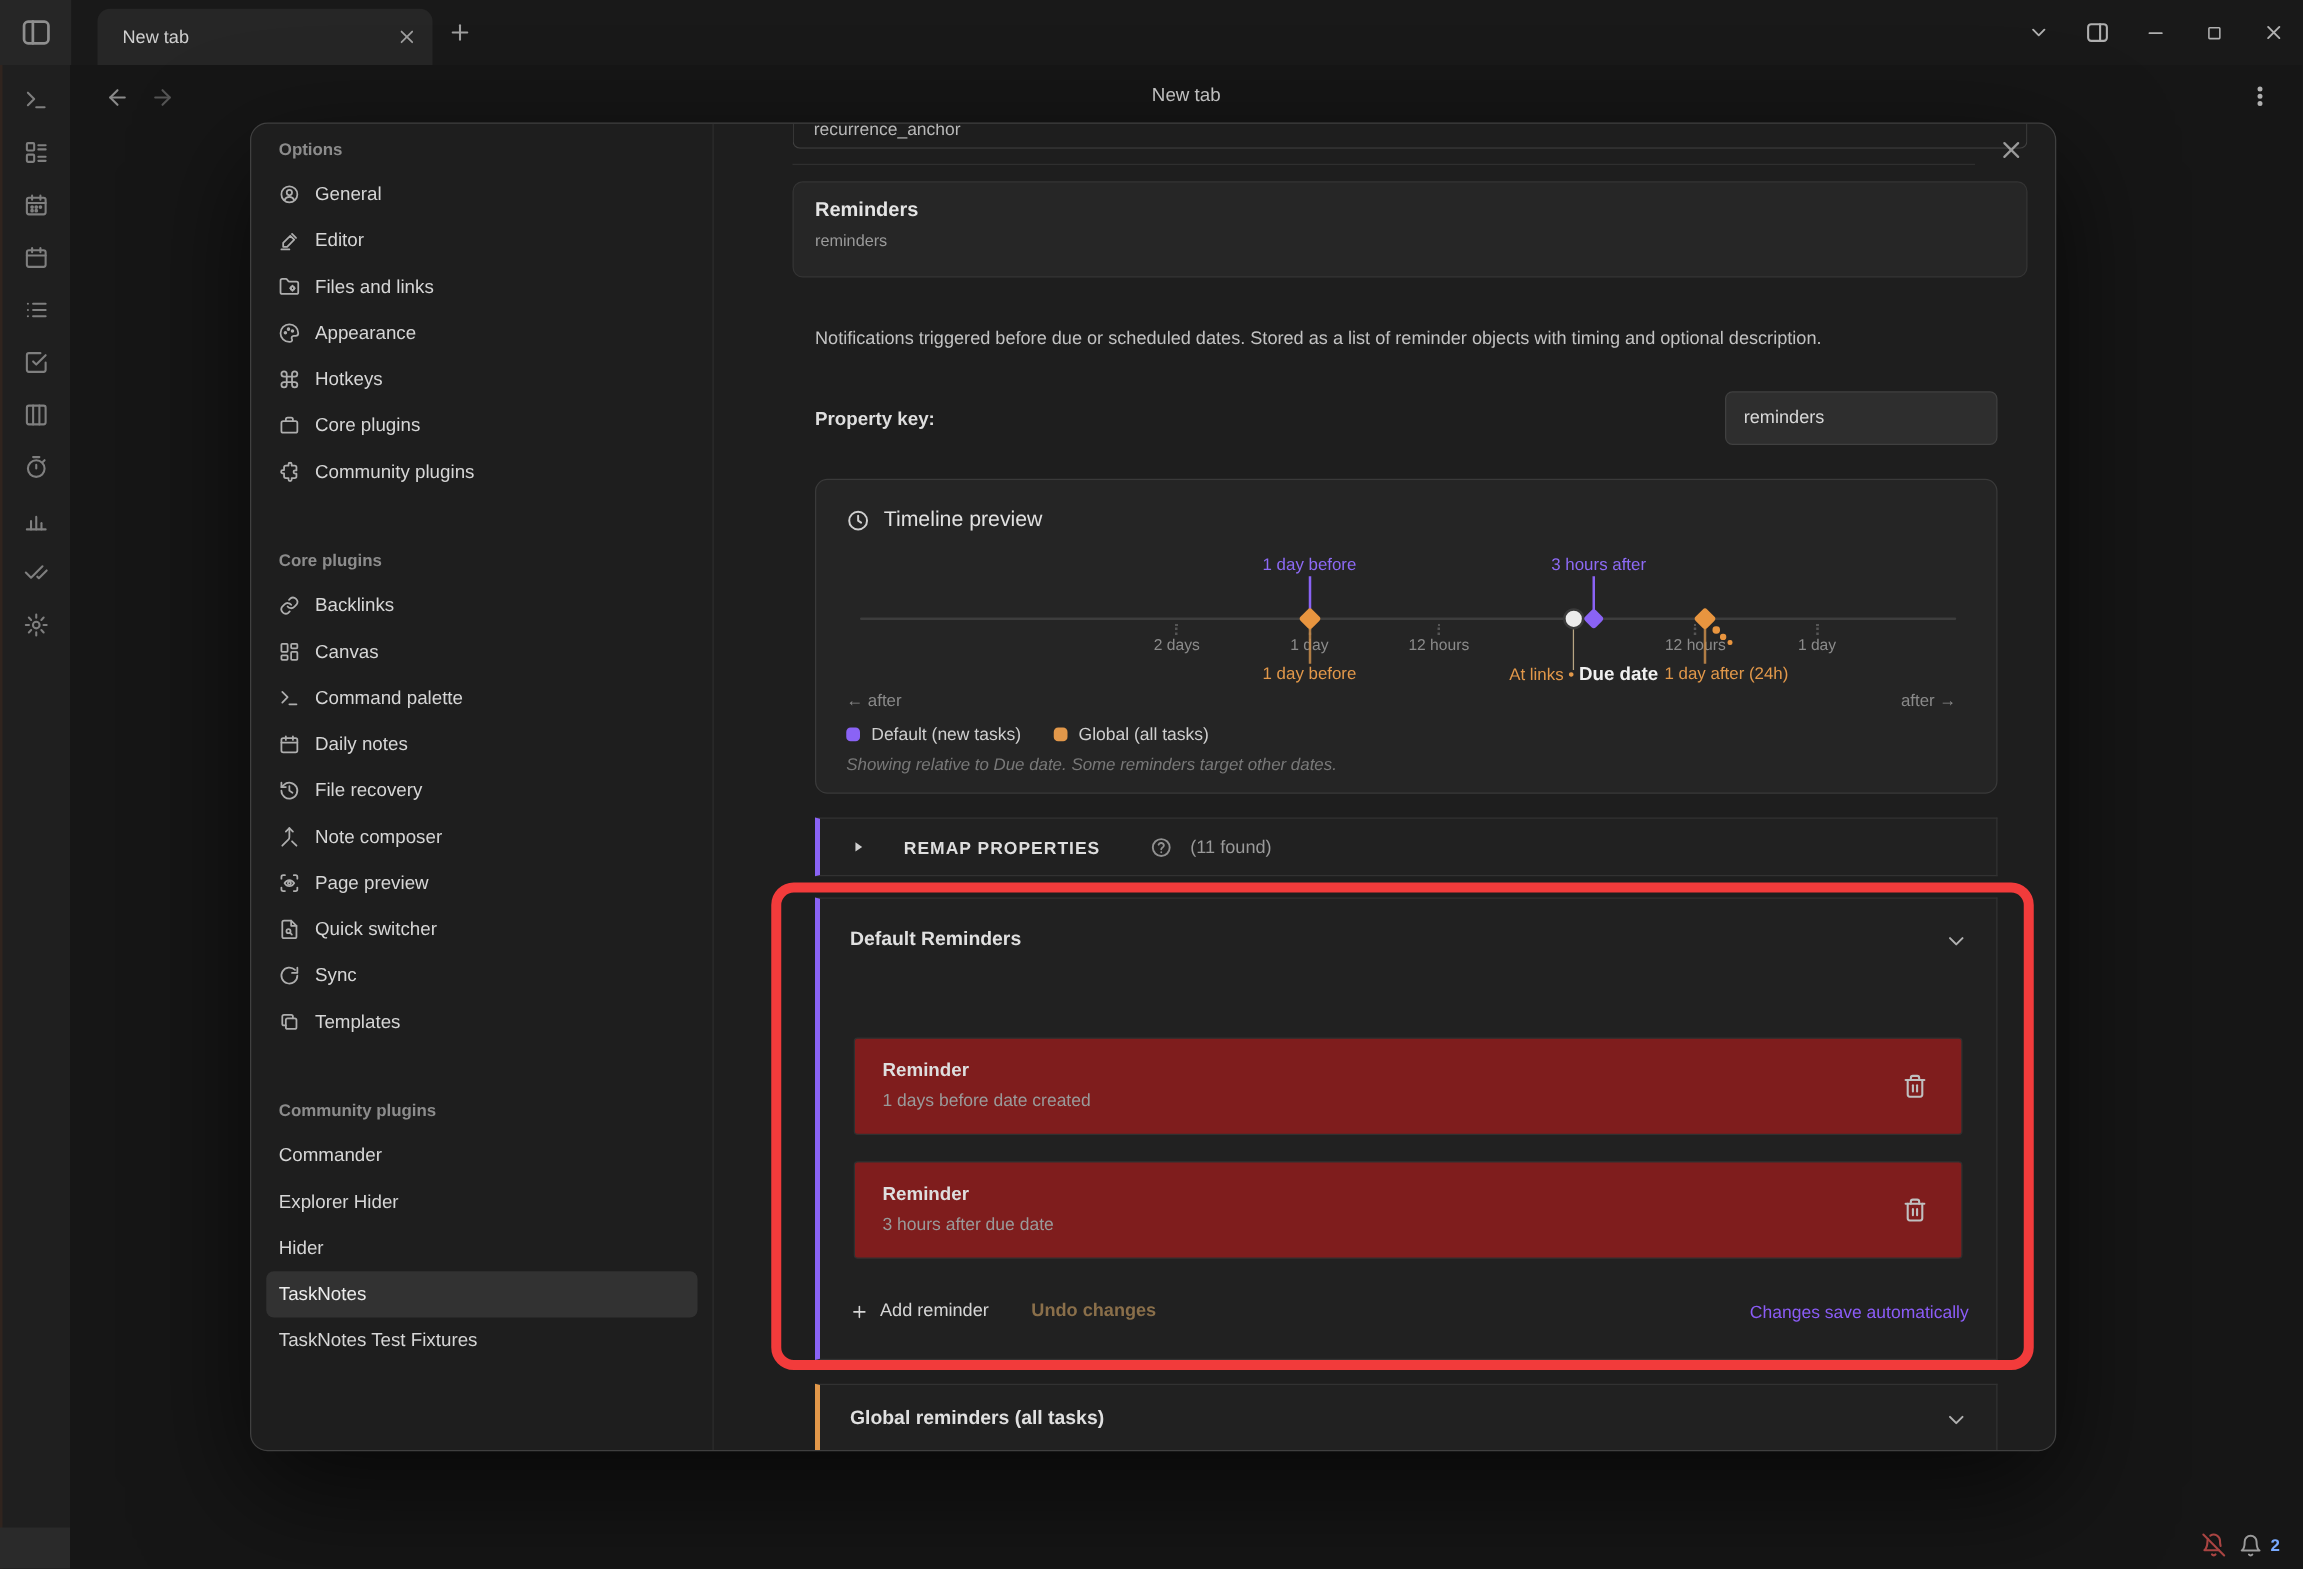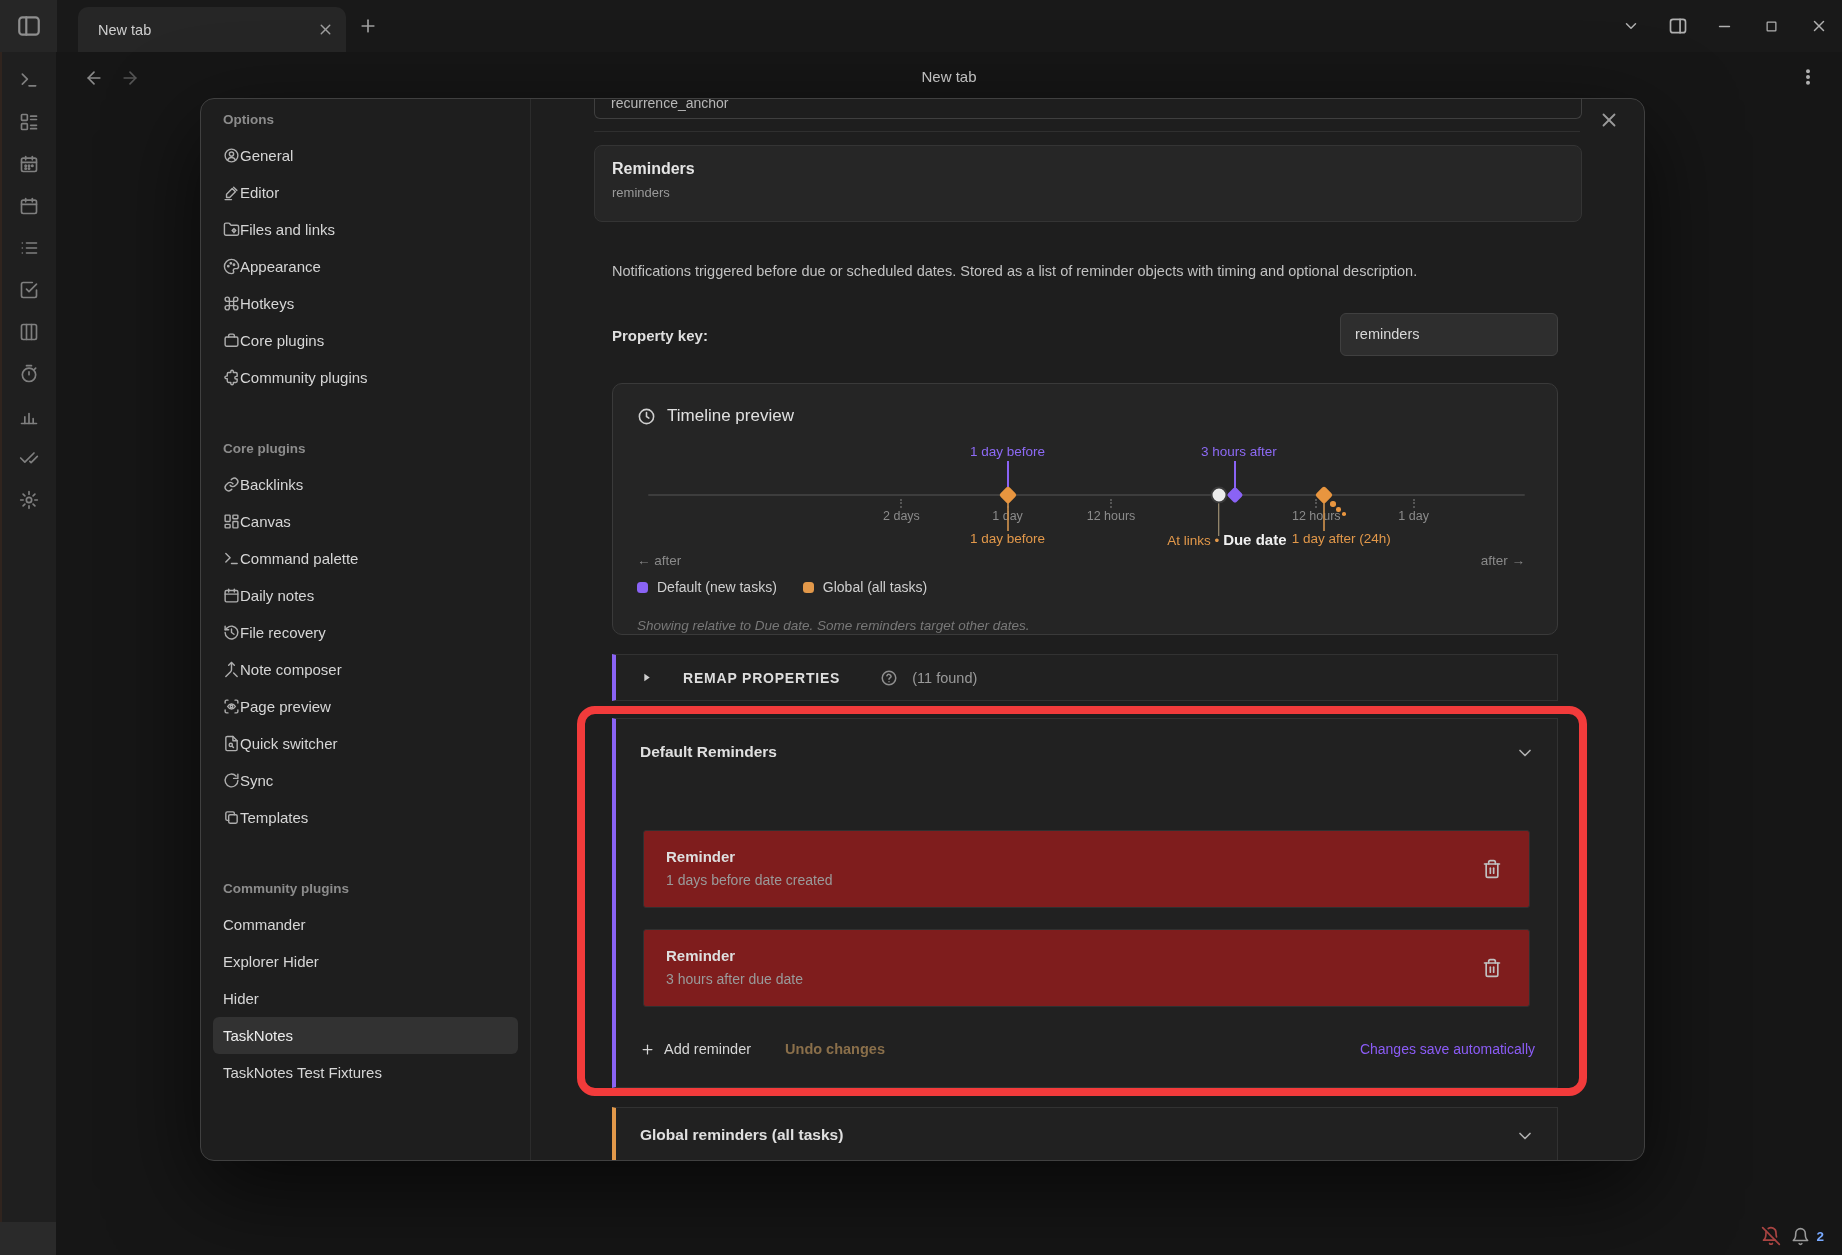--- a/index.html
+++ b/index.html
@@ -41,24 +41,24 @@
   .more-btn { position:absolute; top:15px; right:24px; width:20px; height:20px; color:#b0b0b0; }
 
   
   .status { position:absolute; right:18px; bottom:9px; display:flex; align-items:center; gap:10px; }
   .bell-off { width:20px; height:20px; color:#a94442; }
   .bell { width:19px; height:19px; color:#9a9a9a; }
   .badge { font-size:13.5px; font-weight:700; color:#79aaff; margin-left:-4px; }
 
   
   .modal { position:absolute; left:200px; top:98px; width:1445px; height:1063px; background:#1e1e1e; border:1px solid #404040; border-radius:14px; box-shadow:0 30px 90px rgba(0,0,0,.65); overflow:hidden; display:flex; }
-  .modal-side { width:330px; flex-shrink:0; border-right:1px solid #2c2c2c; padding:8px 22px; }
+  .modal-side { width:370px; flex-shrink:0; border-right:1px solid #2c2c2c; padding:8px 22px; }
   .side-header { height:24px; display:flex; align-items:center; font-size:13.5px; font-weight:600; color:#8c8c8c; margin-bottom:6px; }
   .gap40 { margin-top:40px; }
-  .side-item { height:37px; display:flex; align-items:center; font-size:15px; color:#d6d6d6; padding:0 10px; margin:0 -10px; border-radius:6px; cursor:pointer; }
+  .side-item { height:37px; display:flex; align-items:center; gap:12px; font-size:15px; color:#d6d6d6; padding:0 10px; margin:0 -10px; border-radius:6px; cursor:pointer; }
   .side-item .sicon { width:17px; height:17px; color:#aeaeae; flex-shrink:0; }
   .side-item.selected { background:#323232; color:#ececec; }
 
   .modal-main { position:relative; flex:1; }
   .modal-close { position:absolute; top:10px; right:24px; width:22px; height:22px; color:#9a9a9a; cursor:pointer; z-index:5; }
 
   .hr { position:absolute; left:63px; right:64px; top:32px; border-top:1px solid #2f2f2f; }
   .rec-box { position:absolute; left:63px; width:988px; top:-15px; height:35px; border:1px solid #3f3f3f; border-top:none; border-radius:0 0 6px 6px; }
   .rec-box .rec-text { position:absolute; left:16px; bottom:7px; font-size:14px; color:#b8b8b8; }
 
@@ -90,21 +90,21 @@
   .lbl-bot { position:absolute; left:0; top:36px; transform:translateX(-50%); font-size:13.5px; white-space:nowrap; }
   .purple { color:#8d6af5; } .orangec { color:#e2984a; }
   .duedate { color:#f0f0f0; font-weight:700; font-size:15px; }
   .anchor-dot { position:absolute; left:0; top:0; width:17px; height:17px; border-radius:50%; background:#ececec; border:2.5px solid #3a3a3a; transform:translate(-50%,-50%); }
   .adot { position:absolute; background:#e8953f; border-radius:50%; }
   .tl-before { position:absolute; left:24px; top:169px; font-size:13.5px; color:#8a8a8a; }
   .tl-after { position:absolute; right:32px; top:169px; font-size:13.5px; color:#8a8a8a; }
   .tl-legend { position:absolute; left:24px; top:195px; display:flex; gap:26px; align-items:center; }
   .lg { display:flex; align-items:center; gap:9px; font-size:14px; color:#cfcfcf; }
   .sw { width:11px; height:11px; border-radius:3.5px; display:inline-block; }
-  .tl-note { position:absolute; left:24px; top:234px; font-size:13.5px; font-style:italic; color:#787878; }
+  .tl-note { position:absolute; left:24px; top:220px; font-size:13.5px; font-style:italic; color:#787878; }
 
   
   .section { position:absolute; left:81px; width:946px; background:#212121; border:1px solid #323232; border-left:4px solid #8a63f5; }
   .remap { top:555px; height:47px; display:flex; align-items:center; padding-left:24px; cursor:pointer; }
   .remap .caret { width:13px; height:13px; color:#cfcfcf; }
   .remap .rt { margin-left:30px; font-size:14px; font-weight:700; letter-spacing:.8px; color:#dedede; }
   .remap .help { margin-left:40px; width:18px; height:18px; color:#8f8f8f; }
   .remap .rc { margin-left:14px; font-size:14.5px; color:#9a9a9a; }
 
   .defaults { top:619px; height:370px; }

